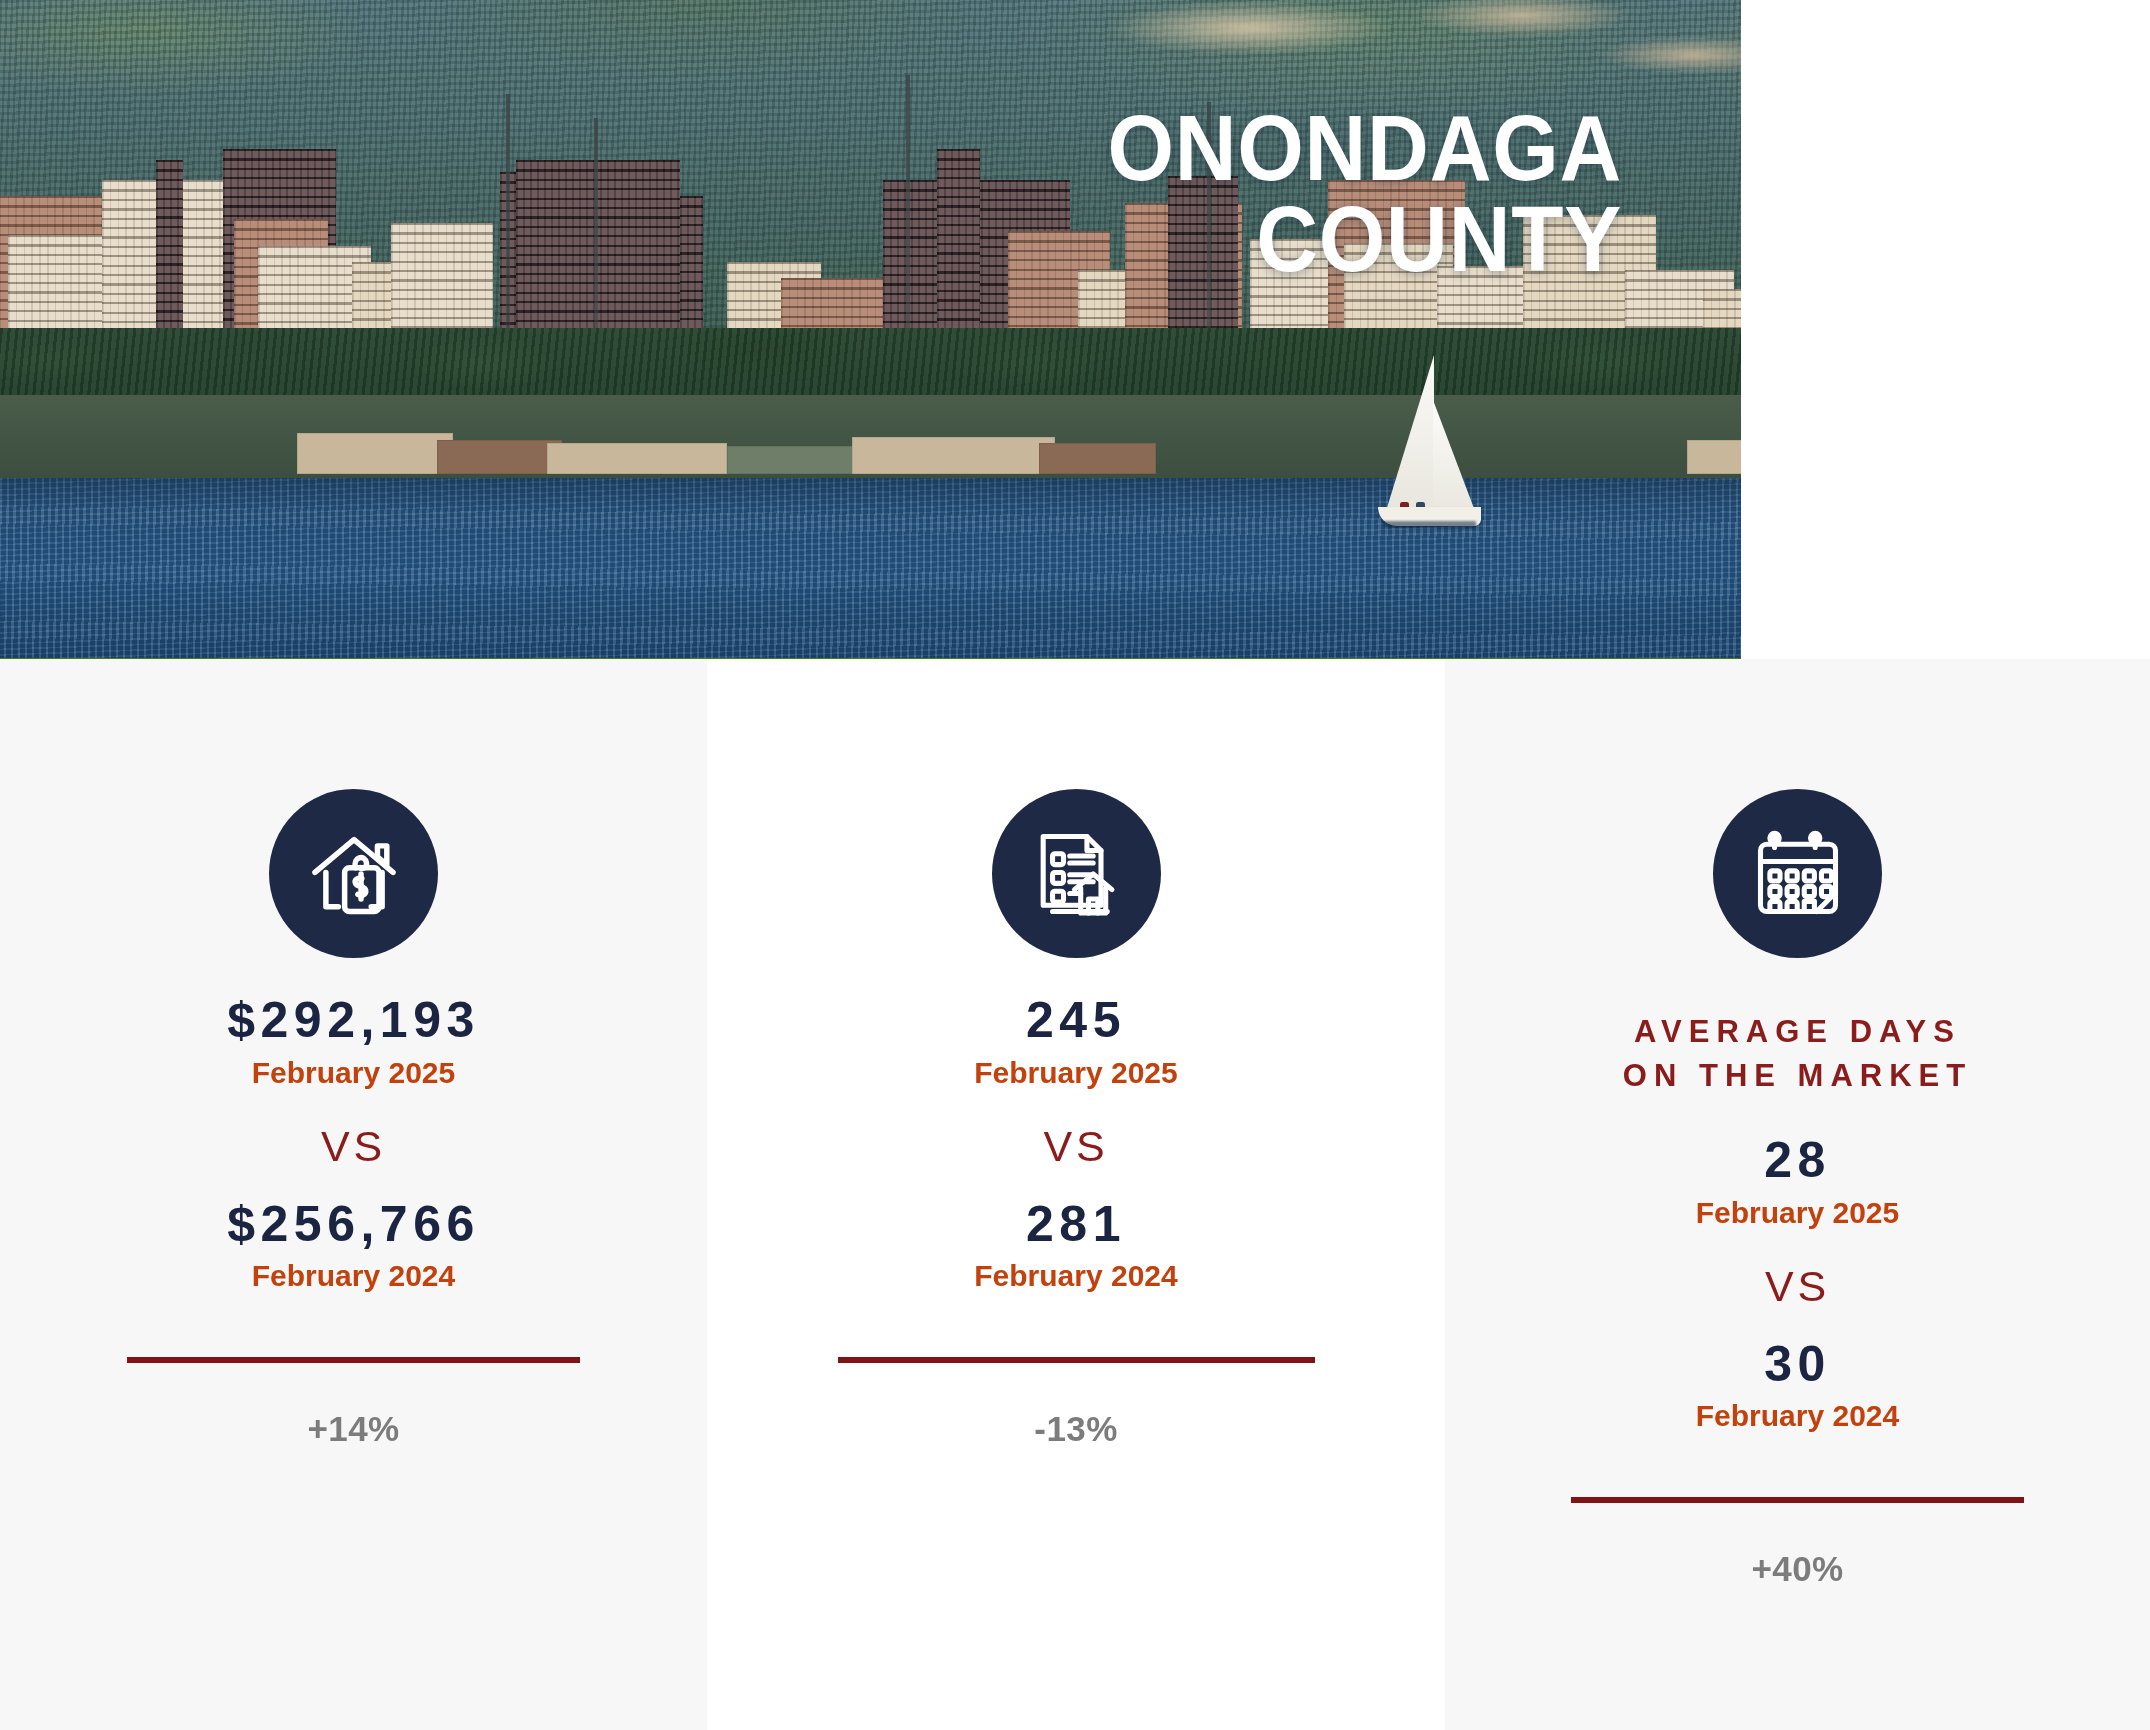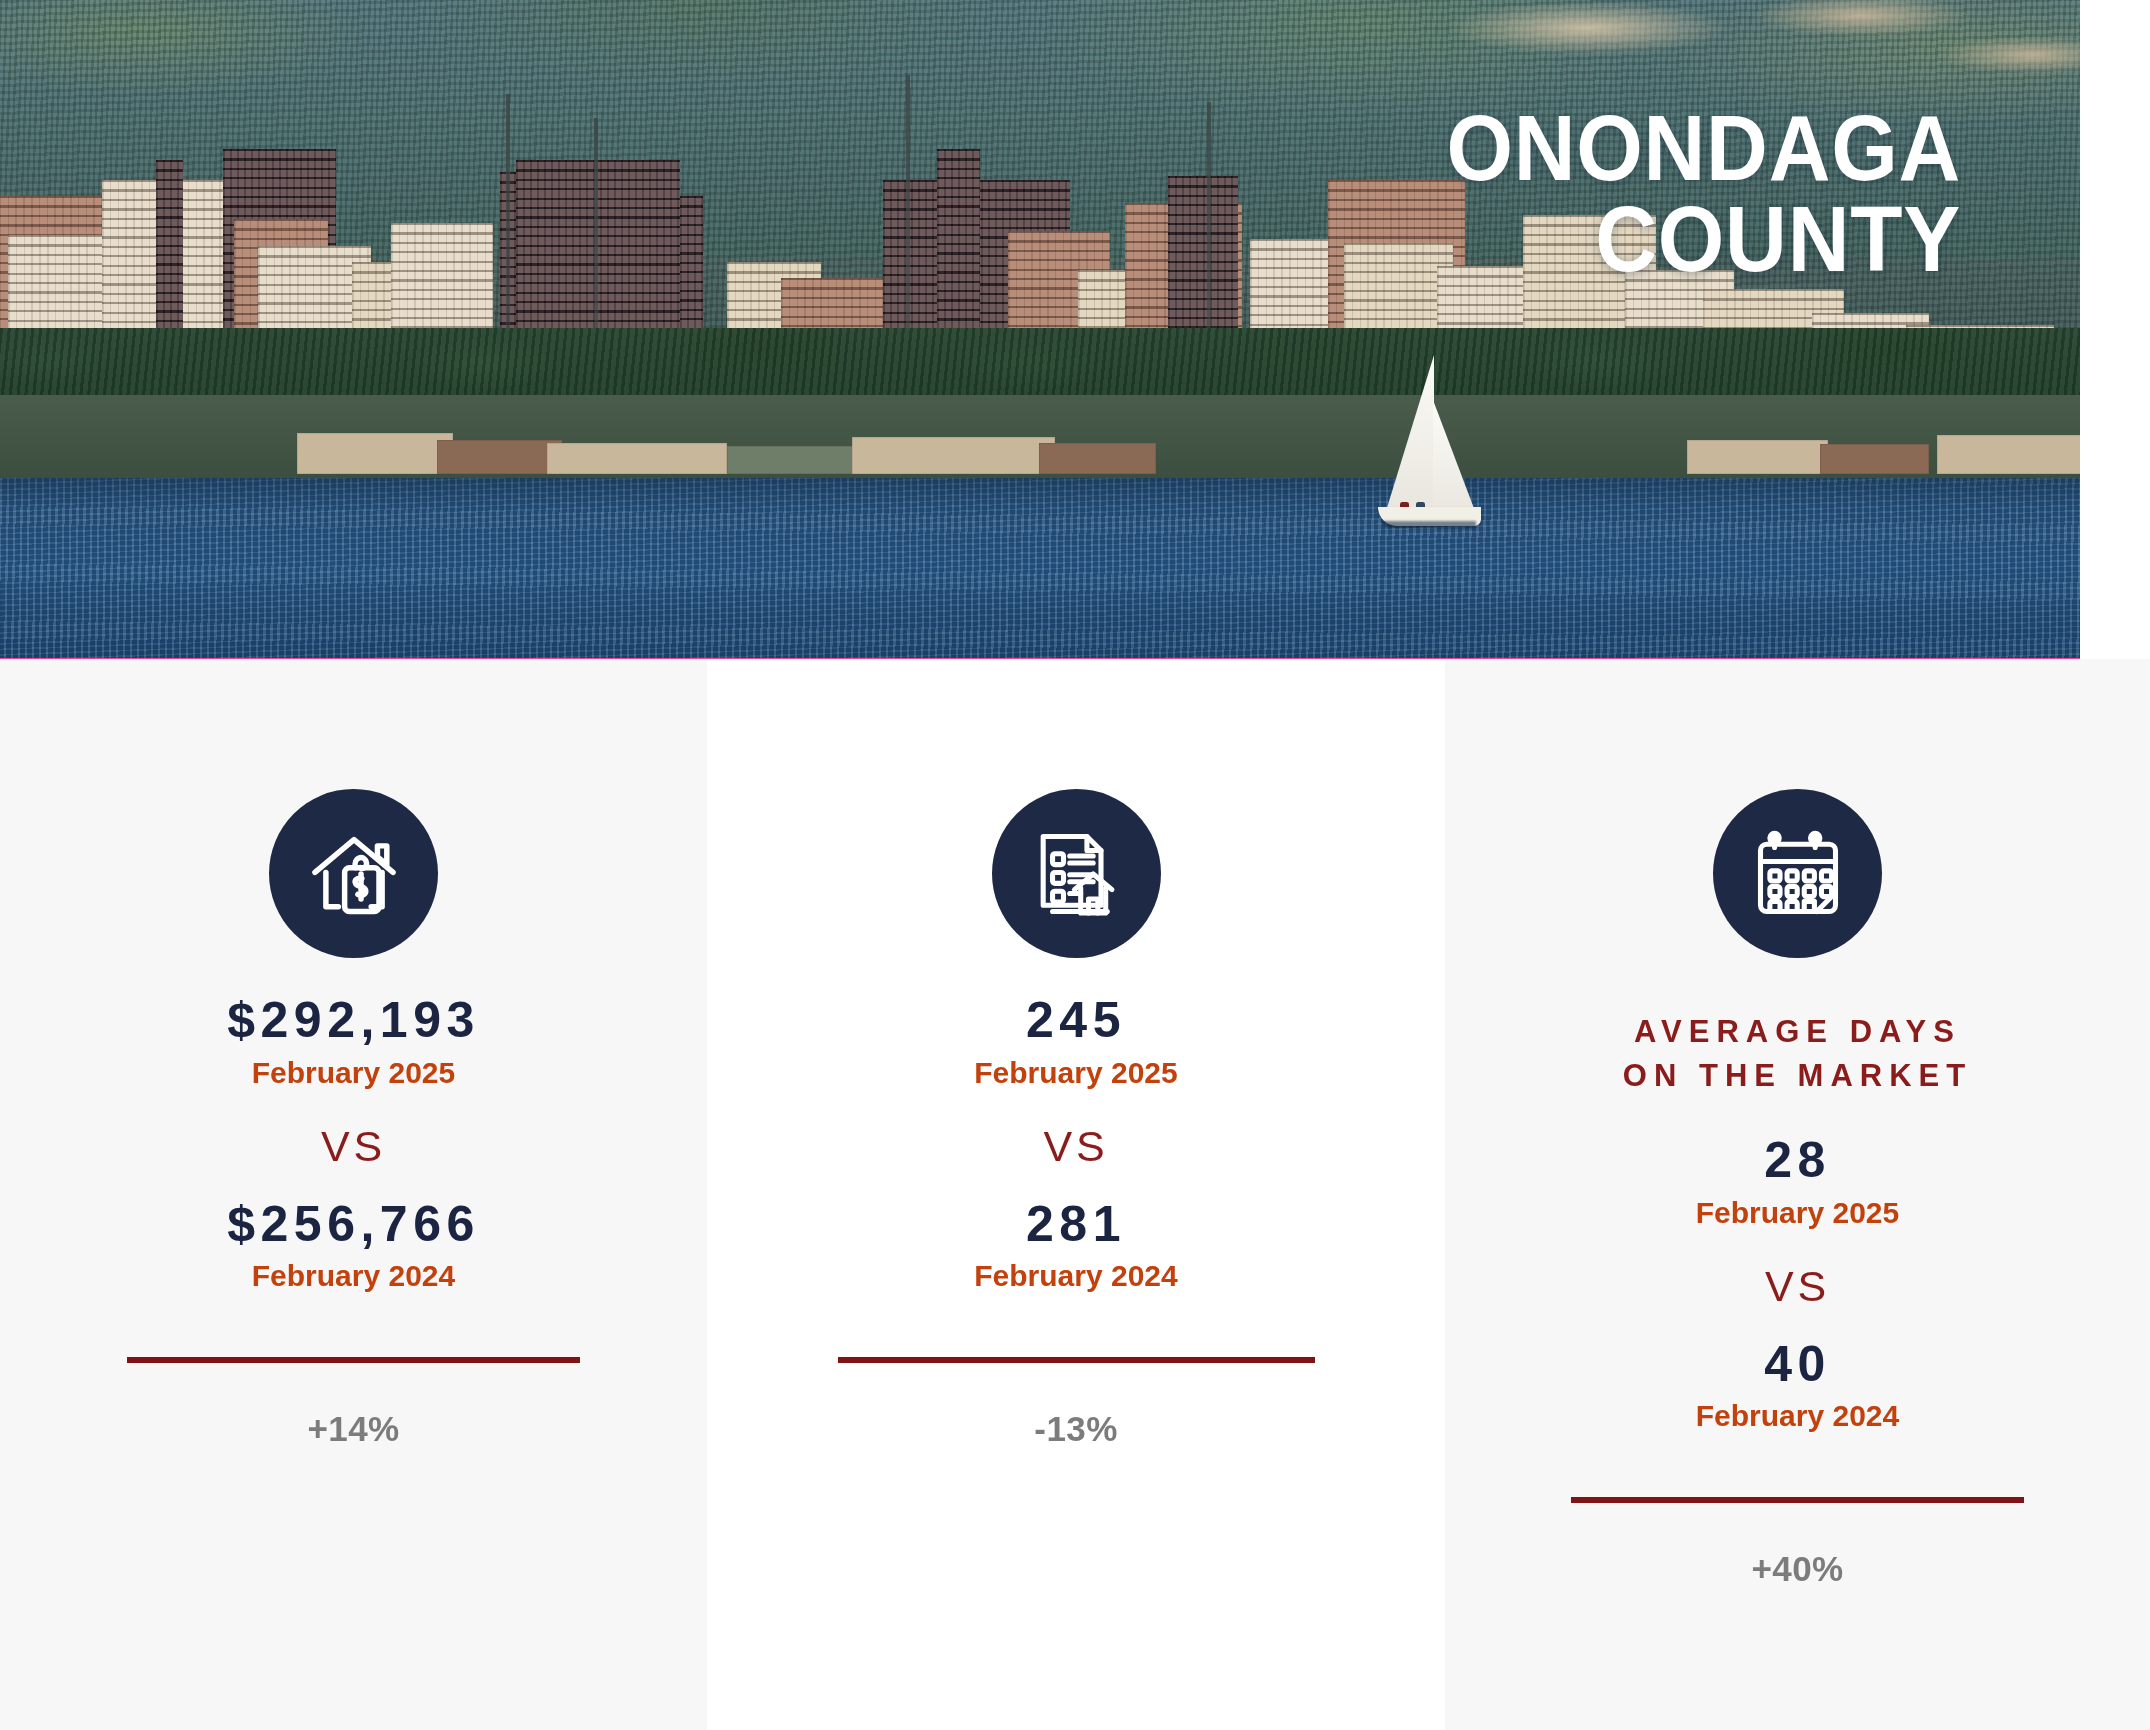--- a/index.html
+++ b/index.html
@@ -10,24 +10,24 @@
   body {
     width: 2151px;
     height: 1730px;
     font-family: "Liberation Sans", sans-serif;
     overflow: hidden;
   }
 
   
   .hero {
     position: relative;
-    width: 2080px;
+    width: 1741px;
     height: 659px;
     overflow: hidden;
-    background: #ec4899;
+    background: #4d7c0f;
   }
   .hero-sky {
     position: absolute;
     left: 0; top: 0;
     width: 2151px; height: 258px;
     background:
       linear-gradient(180deg, #4e7a9c 0%, #53809e 28%, #4a7490 60%, #3e6781 100%);
   }
   
   .hero-hills {
@@ -439,20 +439,20 @@
         <rect x="50" y="99" width="13" height="13" rx="3"></rect>
         <path d="M72 99 L85 99 L85 112 L72 112 Z"></path>
         <path d="M112 88 L88 112"></path>
       </svg>
     </div>
     <div class="card-title">AVERAGE DAYS
 ON THE MARKET</div>
     <div class="big-num">28</div>
     <div class="date">February 2025</div>
     <div class="vs">VS</div>
-    <div class="big-num" style="margin-top:31px">40</div>
+    <div class="big-num" style="margin-top:31px">30</div>
     <div class="date">February 2024</div>
     <div class="divider"></div>
     <div class="pct">+40%</div>
   </div>
 
 </div>
 
 
 </body></html>

